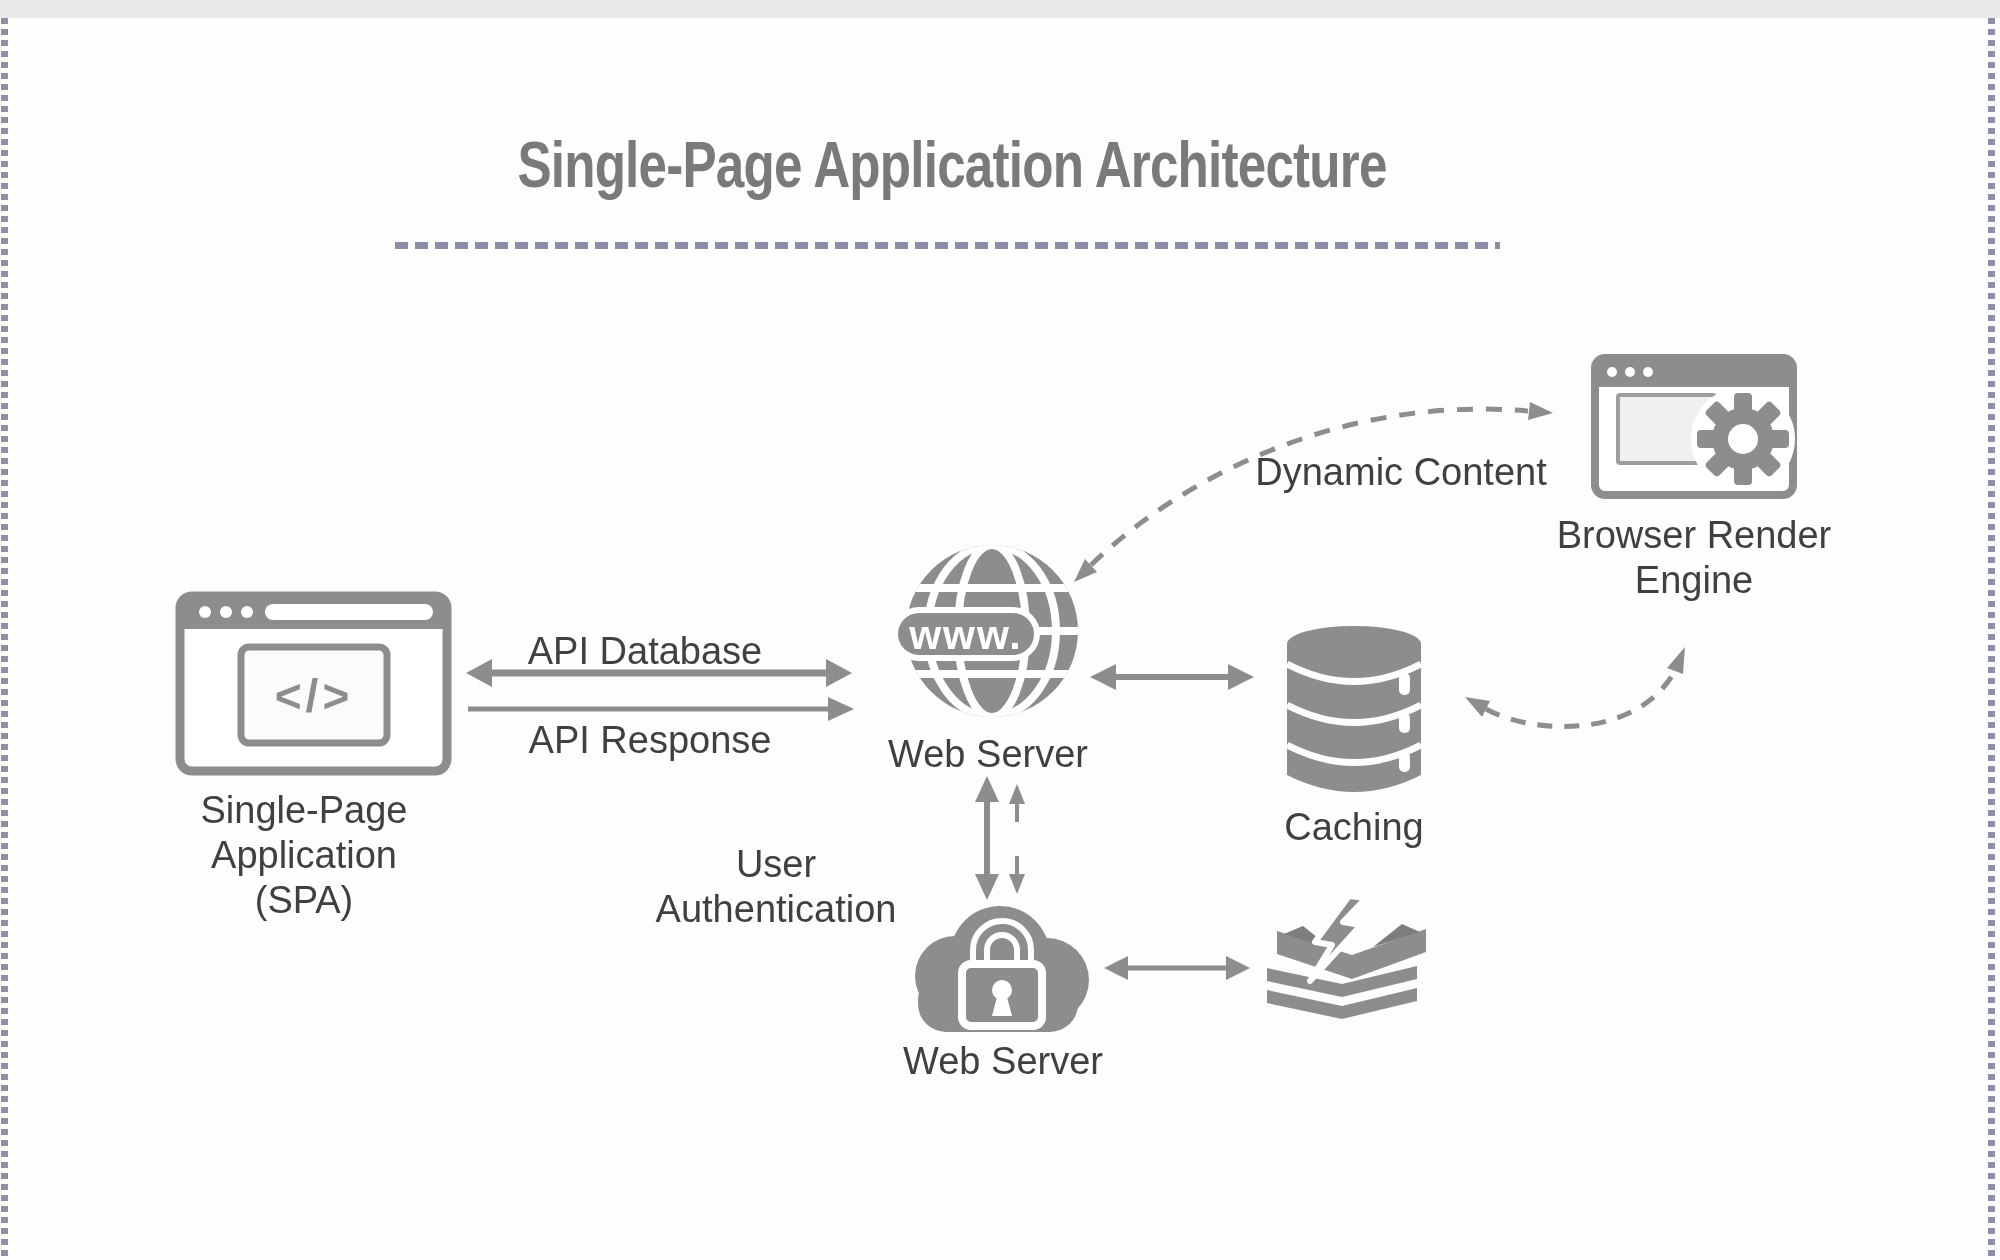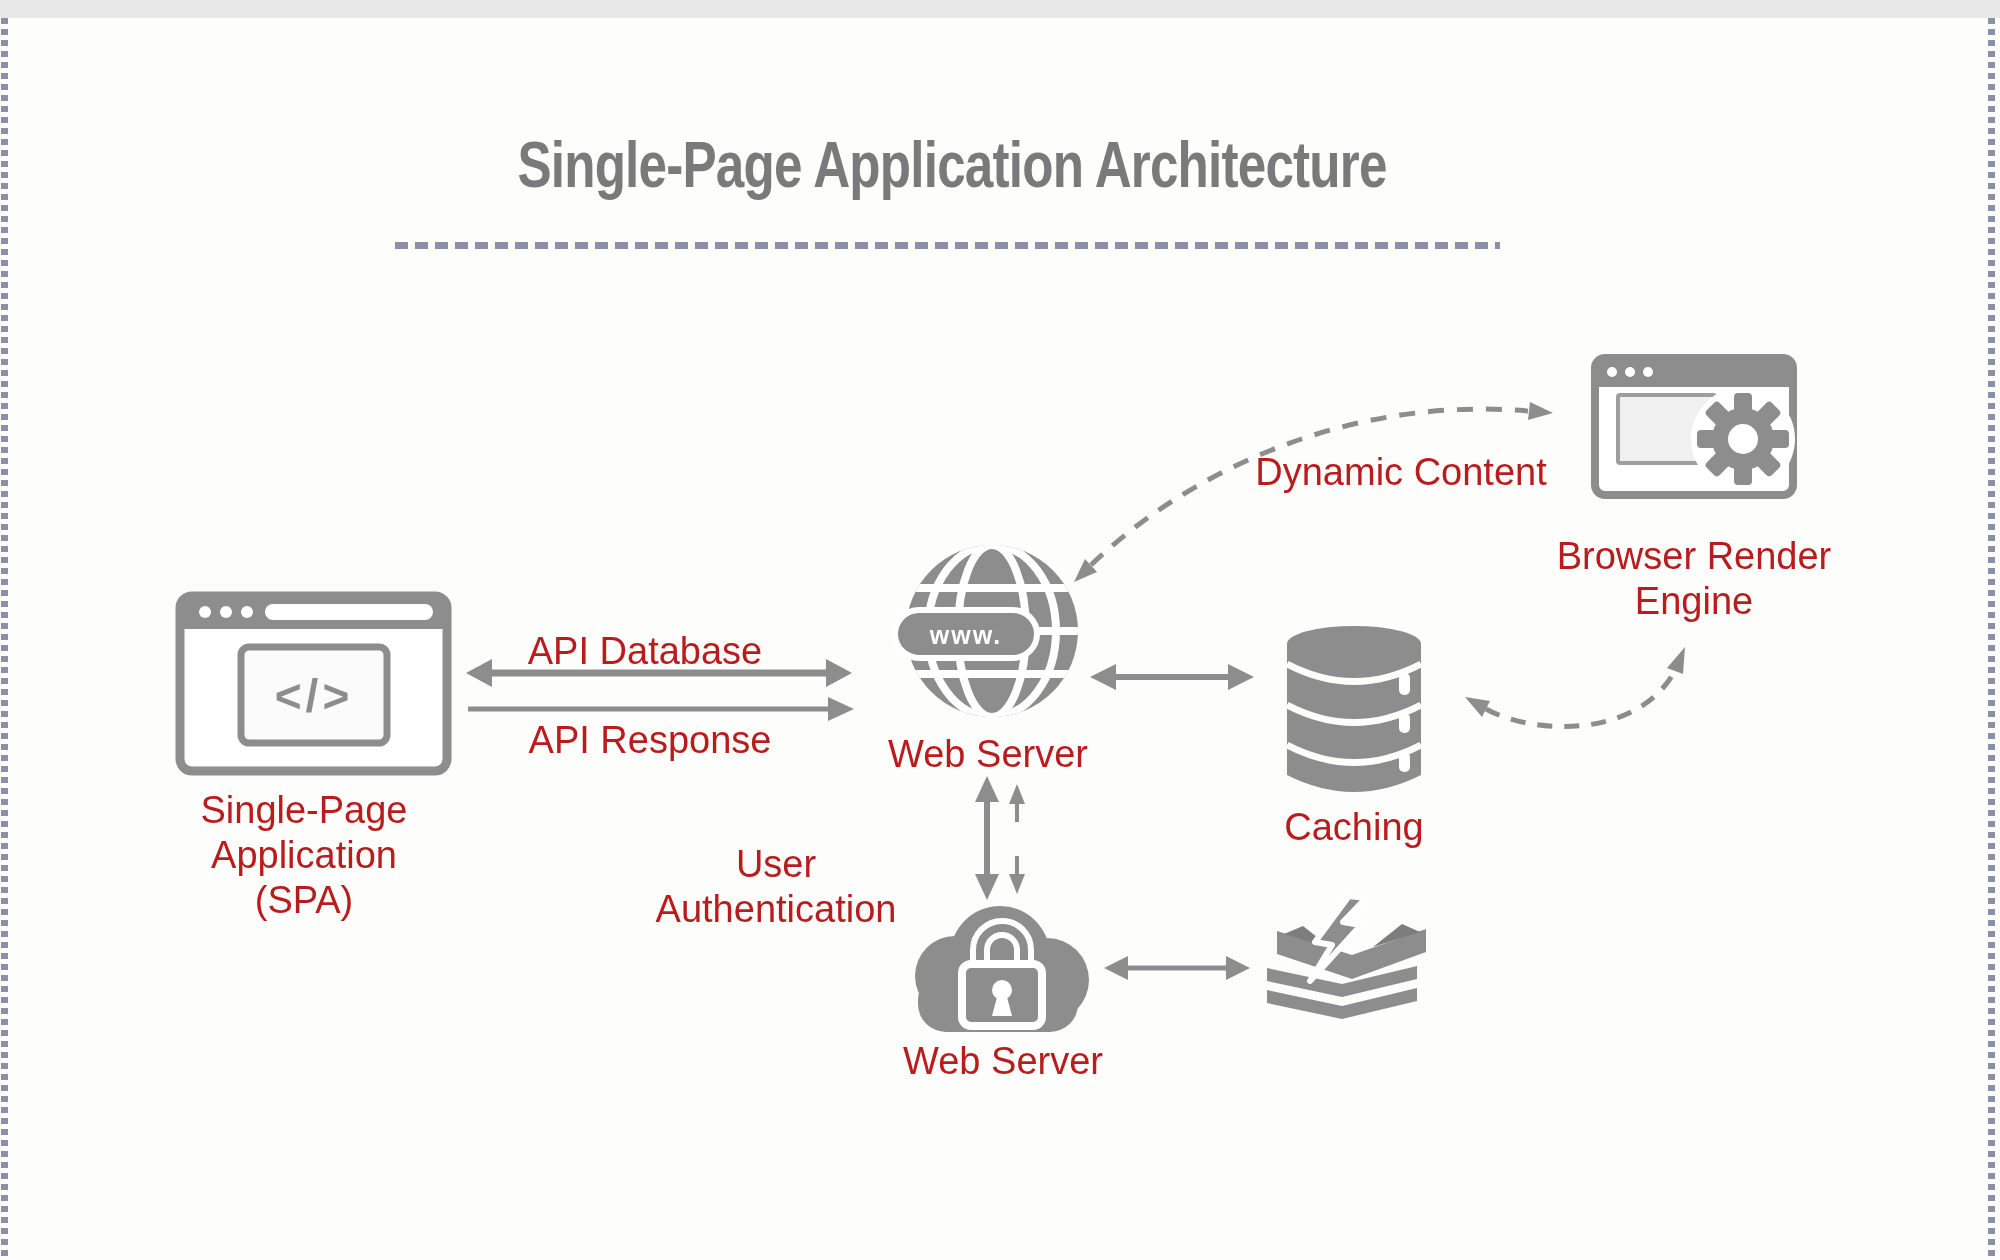--- a/index.html
+++ b/index.html
@@ -15,30 +15,30 @@
   .title{
     position:absolute;left:352px;top:104px;width:1200px;height:86px;
     line-height:86px;text-align:center;
     font-size:64px;font-weight:bold;color:#7a7a7a;letter-spacing:-1px;
     transform:scaleX(0.80);transform-origin:center;white-space:nowrap;
   }
   .title-underline{
     position:absolute;left:395px;top:224px;width:1105px;height:7px;
     background:repeating-linear-gradient(to right,#8a8ea8 0 13px,transparent 13px 20px);
   }
-  .lbl{position:absolute;color:#b91c1c;font-size:38px;line-height:45px;text-align:center;}
+  .lbl{position:absolute;color:#404040;font-size:38px;line-height:45px;text-align:center;}
   .lbl.left-align{text-align:left;}
   .code-glyph{
     position:absolute;left:241px;top:650px;width:146px;height:56px;
     text-align:center;font-size:46px;font-weight:bold;color:#8d8d8d;
     letter-spacing:4px;line-height:56px;
   }
   .www-text{
     position:absolute;left:895px;top:595px;width:142px;height:44px;
-    text-align:center;font-size:25px;font-weight:bold;color:#ffffff;
+    text-align:center;font-size:41px;font-weight:bold;color:#ffffff;
     letter-spacing:2px;line-height:44px;
   }
   svg.diagram{position:absolute;left:0;top:0;color:#8d8d8d;}
 </style>
 </head>
 <body>
 
 <div class="canvas">
 
   <div class="edge-border left"></div>
@@ -193,21 +193,21 @@
     <div>(SPA)</div>
   </div>
 
   <div class="lbl" style="left:490px;top:611px;width:310px;">API Database</div>
   <div class="lbl" style="left:495px;top:700px;width:310px;">API Response</div>
 
   <div class="lbl" style="left:838px;top:714px;width:300px;">Web Server</div>
 
   <div class="lbl" style="left:1251px;top:432px;width:300px;">Dynamic Content</div>
 
-  <div class="lbl" style="left:1544px;top:516px;width:300px;">
+  <div class="lbl" style="left:1544px;top:495px;width:300px;">
     <div>Browser Render</div>
     <div>Engine</div>
   </div>
 
   <div class="lbl" style="left:1204px;top:787px;width:300px;">Caching</div>
 
 
   <div class="lbl" style="left:626px;top:824px;width:300px;">
     <div>User</div>
     <div>Authentication</div>

